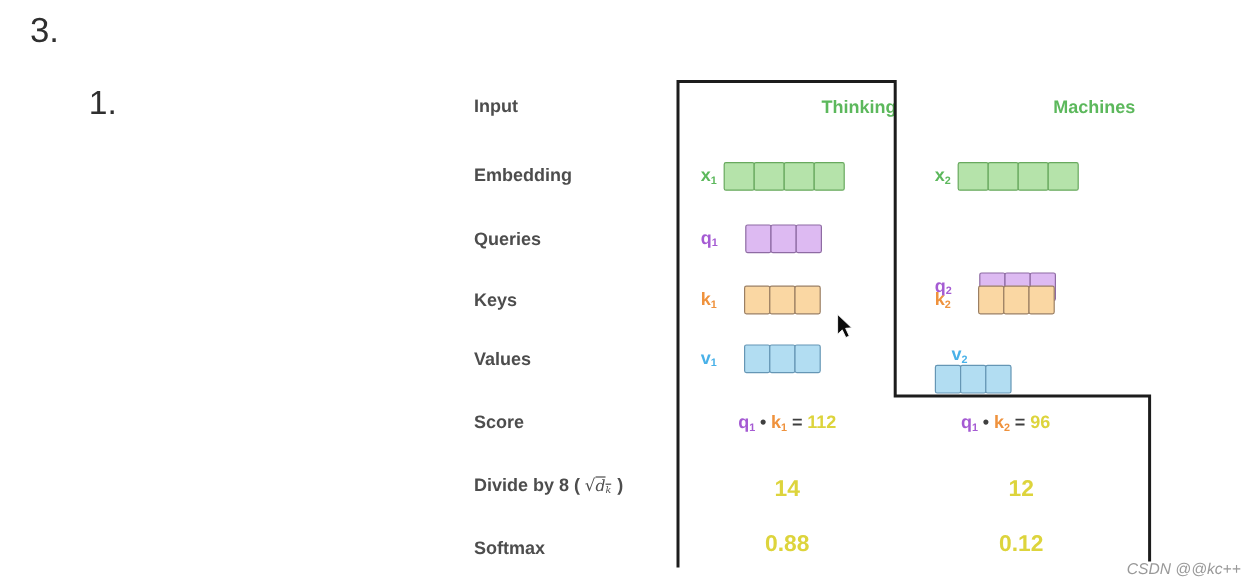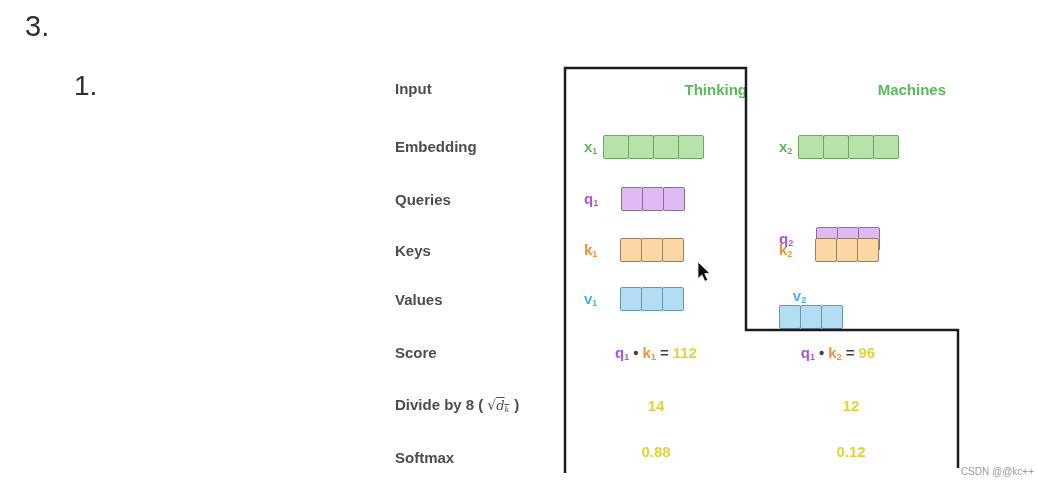--- a/index.html
+++ b/index.html
@@ -38,23 +38,23 @@
   .orange-vec .cell{background:var(--orange_fill);border-color:var(--orange_border);}
   .blue-vec .vec-label{color:var(--blue);}
   .blue-vec .cell{background:var(--blue_fill);border-color:var(--blue_border);}
 
   .score-line{font-size:15px;font-weight:700;color:var(--text_mid);text-align:center;white-space:nowrap;}
   .score-line .q-tok{color:var(--purple);}
   .score-line .k-tok{color:var(--orange);}
   .score-line .dot-tok{color:var(--text_mid);margin:0 4px;}
   .score-line .eq-tok{color:var(--text_mid);margin:0 4px;}
   .score-line .val-tok{color:var(--yellow);}
-  .num{font-size:15px;font-weight:700;color:var(--yellow);text-align:center;}
+  .num{font-size:19px;font-weight:700;color:var(--yellow);text-align:center;}
 
-  .watermark{font-size:10px;color:var(--watermark_gray);white-space:nowrap;}
+  .watermark{font-size:13px;color:var(--watermark_gray);white-space:nowrap;font-style:italic;}
   svg{display:block;}
 </style>
 </head>
 <body>
 
 <div class="stage">
 
   <div class="abs title" style="left:25px;top:10px;">3.</div>
   <div class="abs marker" style="left:74px;top:70px;">1.</div>
 

